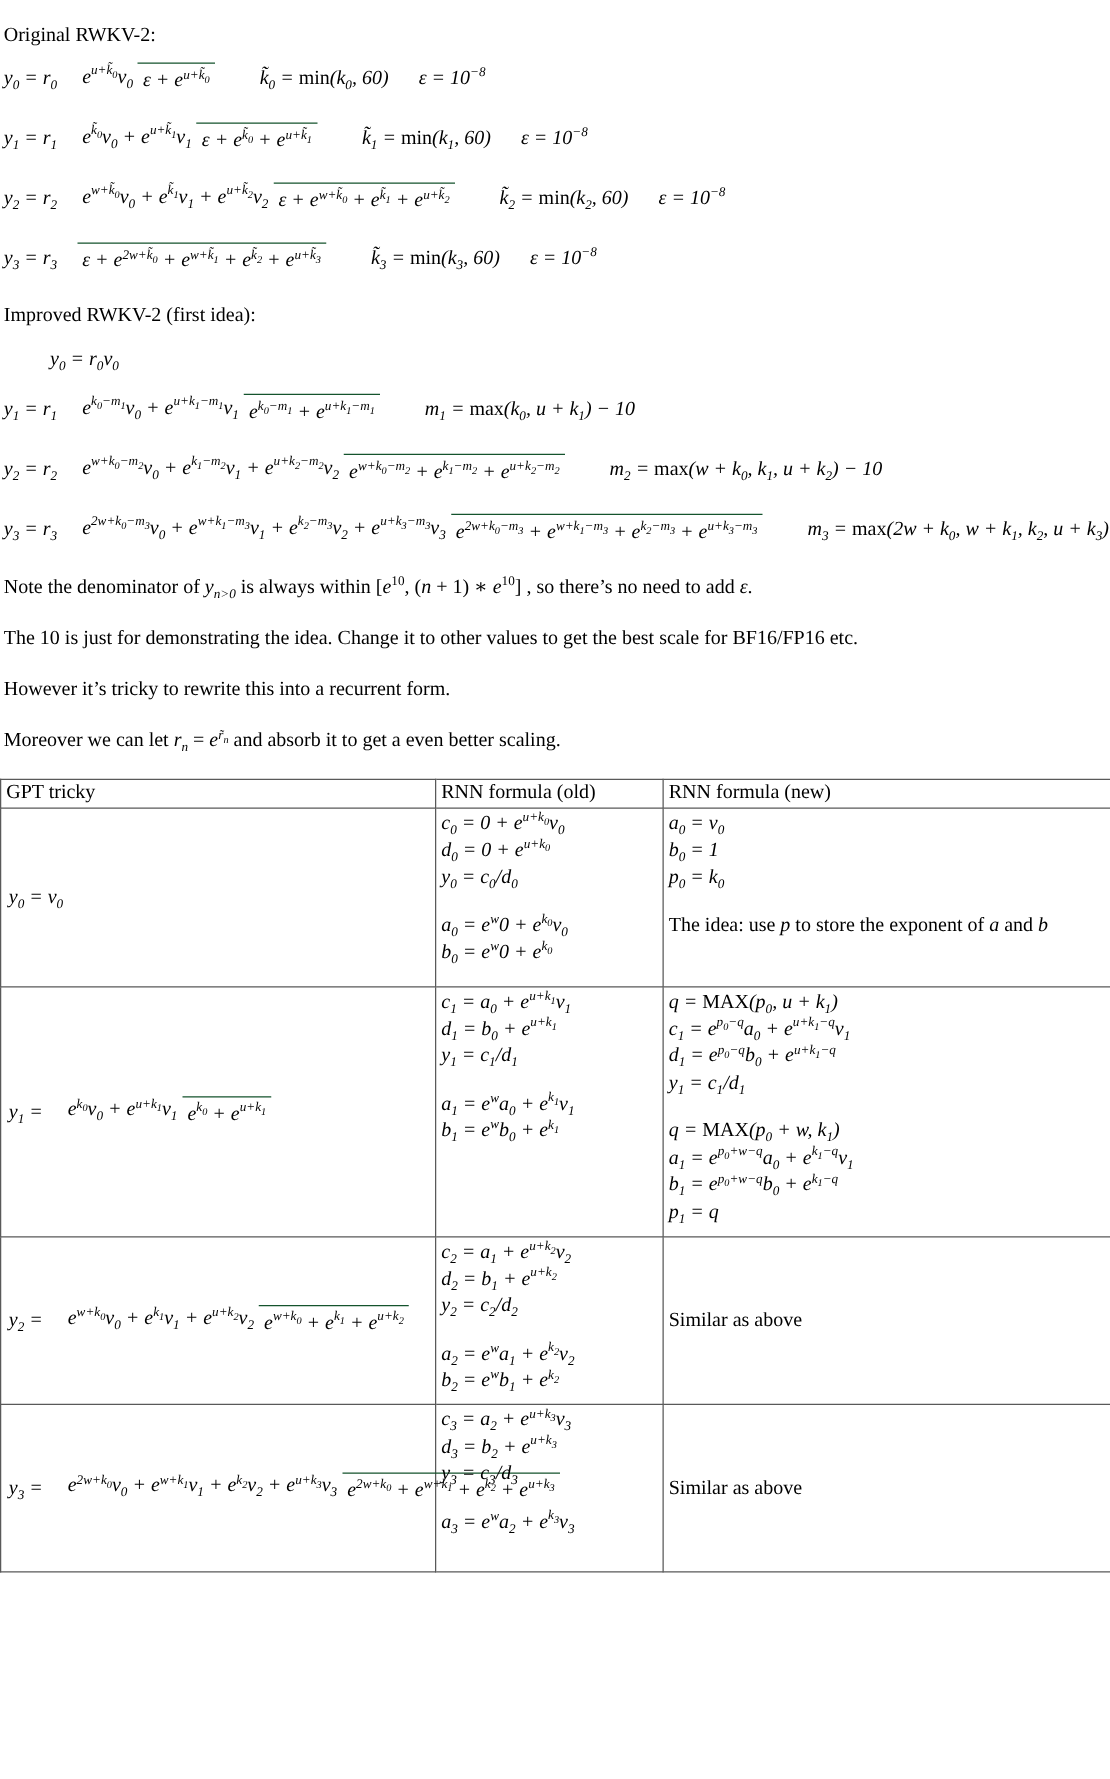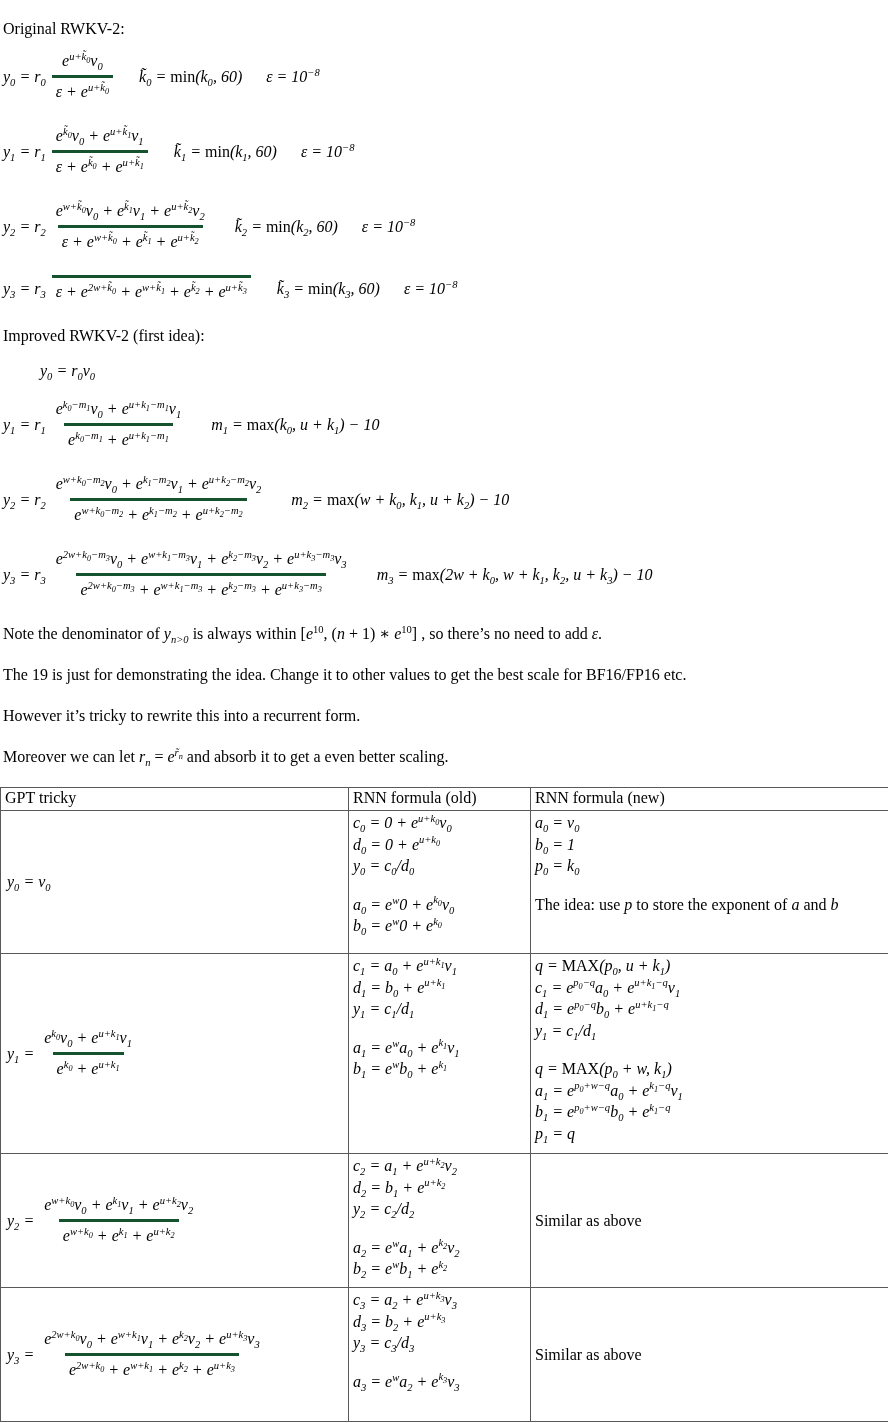--- a/index.html
+++ b/index.html
@@ -13,24 +13,24 @@
   .content { padding-top:6px; }
   .para { padding-left:3px; line-height:21px; margin:0 0 20px; }
   .title { margin:12px 0 8px; }
   .formula-row { display:flex; align-items:center; padding-left:3px; margin:11px 0 22px; white-space:nowrap; }
   .formula-row.simple { margin:16px 0 18px;padding-left:40px; }
   .math { font-style:italic; white-space:nowrap; }
   .up, .up-line { font-style:normal; }
   i { font-style:italic; }
   sup, sub { line-height:0; font-size:66%; }
   sup sub, sub sub { font-size:78%; }
-  .frac { display:inline-flex; flex-direction:column; align-items:center; vertical-align:middle;
-          margin:0 6px; font-style:italic; text-align:center; }
+  .frac { display:inline-flex; flex-direction:row; align-items:center; vertical-align:middle;
+          margin:0 16px; font-style:italic; text-align:center; }
   .frac .num { padding:0 4px 3px; line-height:22px; white-space:nowrap; }
-  .frac .den { border-top:3px solid #14532d; padding:3px 4px 0; line-height:22px; white-space:nowrap; }
+  .frac .den { border-top:1px solid #14532d; padding:3px 4px 0; line-height:22px; white-space:nowrap; }
   .cond { margin-left:20px; }
   table.grid { width:888px; border-collapse:collapse; table-layout:fixed; margin-top:2px; }
   .grid th, .grid td { border:1px solid #595959; vertical-align:top; padding:1px 4px;
                        font-weight:normal; text-align:left; }
   col.c-gpt { width:348px; } col.c-old { width:182px; } col.c-new { width:358px; }
   tr.hrow { height:23px; }
   tr.r1 { height:143px; } tr.r2 { height:200px; } tr.r3 { height:134px; } tr.r4 { height:134px; }
   td.gpt-cell { vertical-align:middle; }
   td.text-cell { vertical-align:middle; font-style:normal;font-family:Liberation Serif, serif; }
   .gpt-cell .formula-row { margin:0; padding-left:2px; }
@@ -107,21 +107,21 @@
   <div class="formula-row">
     <span class="math">y<sub>3</sub> = r<sub>3</sub></span>
     <span class="frac">
         <span class="num">e<sup>2w+k<sub>0</sub>−m<sub>3</sub></sup>v<sub>0</sub> + e<sup>w+k<sub>1</sub>−m<sub>3</sub></sup>v<sub>1</sub> + e<sup>k<sub>2</sub>−m<sub>3</sub></sup>v<sub>2</sub> + e<sup>u+k<sub>3</sub>−m<sub>3</sub></sup>v<sub>3</sub></span>
         <span class="den">e<sup>2w+k<sub>0</sub>−m<sub>3</sub></sup> + e<sup>w+k<sub>1</sub>−m<sub>3</sub></sup> + e<sup>k<sub>2</sub>−m<sub>3</sub></sup> + e<sup>u+k<sub>3</sub>−m<sub>3</sub></sup></span>
       </span>
     <span class="math cond">m<sub>3</sub> = <span class="up">max</span>(2w + k<sub>0</sub>, w + k<sub>1</sub>, k<sub>2</sub>, u + k<sub>3</sub>) − 10</span>
   </div>
 
   <p class="para">Note the denominator of <i>y</i><sub><i>n&gt;0</i></sub> is always within [<i>e</i><sup>10</sup>, (<i>n</i> + 1) ∗ <i>e</i><sup>10</sup>] , so there’s no need to add <i>ε</i>.</p>
-  <p class="para">The 19 is just for demonstrating the idea. Change it to other values to get the best scale for BF16/FP16 etc.</p>
+  <p class="para">The 10 is just for demonstrating the idea. Change it to other values to get the best scale for BF16/FP16 etc.</p>
   <p class="para">However it’s tricky to rewrite this into a recurrent form.</p>
   <p class="para">Moreover we can let <i>r</i><sub><i>n</i></sub> = <i>e</i><sup><i>r̃</i><sub><i>n</i></sub></sup> and absorb it to get a even better scaling.</p>
 
   <table class="grid">
     <colgroup>
         <col class="c-gpt">
         <col class="c-old">
         <col class="c-new">
       </colgroup>
     <tbody>

